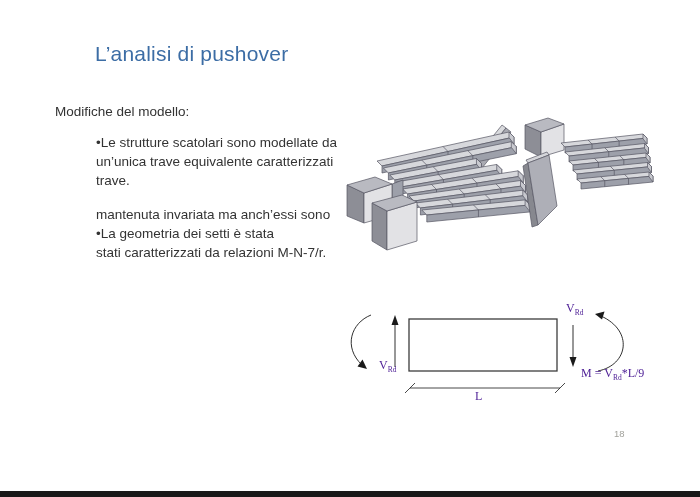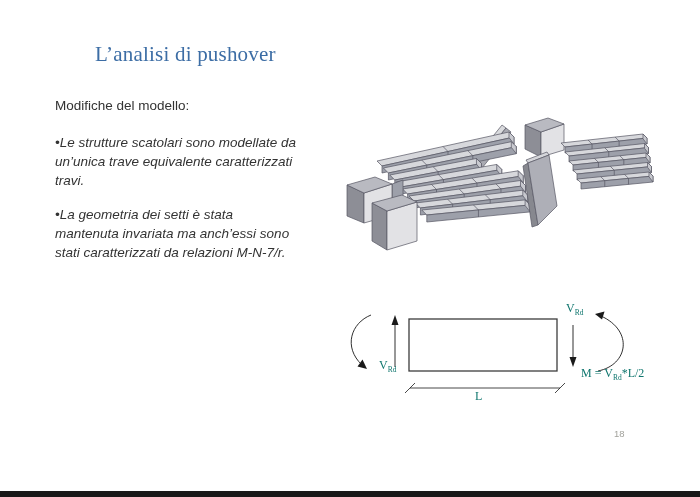--- a/index.html
+++ b/index.html
@@ -1,51 +1,51 @@
 <!DOCTYPE html>
 <html><head>
 <meta charset="utf-8">
 <style>
   html,body{margin:0;padding:0;background:#fff;}
   #slide{position:relative;width:700px;height:497px;background:#ffffff;overflow:hidden;
          font-family:"Liberation Sans",sans-serif;color:#2e2e2e;}
   .title{position:absolute;left:95px;top:42px;font-size:21px;color:#3c6da5;
-         letter-spacing:0.2px;white-space:nowrap;font-family:Liberation Serif, serif;}
-  .intro{position:absolute;left:55px;top:98px;font-size:13.5px;color:#333;white-space:nowrap;}
+         letter-spacing:0.2px;white-space:nowrap;}
+  .intro{position:absolute;left:55px;top:104px;font-size:13.5px;color:#333;white-space:nowrap;}
   .bullets{position:absolute;left:55px;top:133px;width:300px;}
   .para{margin:0 0 15px 0;}
-  .bline{height:19px;line-height:19px;font-size:13.5px;font-style:italic;color:#333;
-         white-space:nowrap;}
+  .bline{height:19px;line-height:19px;font-size:13.5px;color:#333;
+         white-space:nowrap;margin-left:41px;}
   .fig3d{position:absolute;left:335px;top:105px;width:320px;height:160px;}
   .diagwrap{position:absolute;left:335px;top:295px;width:340px;height:118px;}
   .diagwrap svg{position:absolute;left:0;top:0;}
-  .slabel{position:absolute;font-family:"Liberation Serif",serif;font-size:12px;color:#0f766e;
+  .slabel{position:absolute;font-family:"Liberation Serif",serif;font-size:12px;color:#4c1d95;
           white-space:nowrap;}
   .slabel sub{font-size:7.5px;}
   .pagenum{position:absolute;left:614px;top:428px;font-size:9.5px;color:#a2a29c;}
   .footerbar{position:absolute;left:0;bottom:0;width:700px;height:6px;background:#181818;}
 </style>
 </head>
 <body>
 
 <div id="slide">
 
   <div class="title">L’analisi di pushover</div>
 
   <div class="intro">Modifiche del modello:</div>
 
   <div class="bullets">
     <div class="para">
       <div class="bline">•Le strutture scatolari sono modellate da</div>
       <div class="bline">un’unica trave equivalente caratterizzati</div>
-      <div class="bline">travi.</div>
+      <div class="bline">trave.</div>
     </div>
     <div class="para">
+      <div class="bline">mantenuta invariata ma anch’essi sono</div>
       <div class="bline">•La geometria dei setti è stata</div>
-      <div class="bline">mantenuta invariata ma anch’essi sono</div>
       <div class="bline">stati caratterizzati da relazioni M-N-7/r.</div>
     </div>
   </div>
 
   <svg id="model3d" class="fig3d" viewBox="0 0 320 160">
       <polygon points="190,20 206,27 206,52 190,44" fill="#8d8e96" stroke="#565663" stroke-width="0.7" stroke-linejoin="round"></polygon>
       <polygon points="206,27 229,19 229,45 206,52" fill="#e2e2e5" stroke="#565663" stroke-width="0.7" stroke-linejoin="round"></polygon>
       <polygon points="190,20 213,13 229,19 206,27" fill="#b9bac1" stroke="#565663" stroke-width="0.7" stroke-linejoin="round"></polygon>
       <polygon points="134,61 167,20 171,23 138,64" fill="#d9dadd" stroke="#565663" stroke-width="0.7" stroke-linejoin="round"></polygon>
       <polygon points="138,64 171,23 176,27 143,68" fill="#a9aab2" stroke="#565663" stroke-width="0.7" stroke-linejoin="round"></polygon>
@@ -166,20 +166,20 @@
       </g>
 
       <g>
         <line x1="75" y1="93" x2="225" y2="93" stroke="#1a1a1a" stroke-width="0.8"></line>
         <line x1="70" y1="98" x2="80" y2="88" stroke="#1a1a1a" stroke-width="0.8"></line>
         <line x1="220" y1="98" x2="230" y2="88" stroke="#1a1a1a" stroke-width="0.8"></line>
       </g>
     </svg>
     <span class="slabel" style="left:44px;top:63px;"><span>V</span><sub>Rd</sub></span>
     <span class="slabel" style="left:231px;top:6px;"><span>V</span><sub>Rd</sub></span>
-    <span class="slabel" style="left:246px;top:71px;"><span>M = V</span><sub>Rd</sub><span>*L/2</span></span>
+    <span class="slabel" style="left:246px;top:71px;"><span>M = V</span><sub>Rd</sub><span>*L/9</span></span>
     <span class="slabel" style="left:140px;top:94px;">L</span>
   </div>
 
   <div class="pagenum">18</div>
 
   <div class="footerbar"></div>
 </div>
 
 </body></html>

